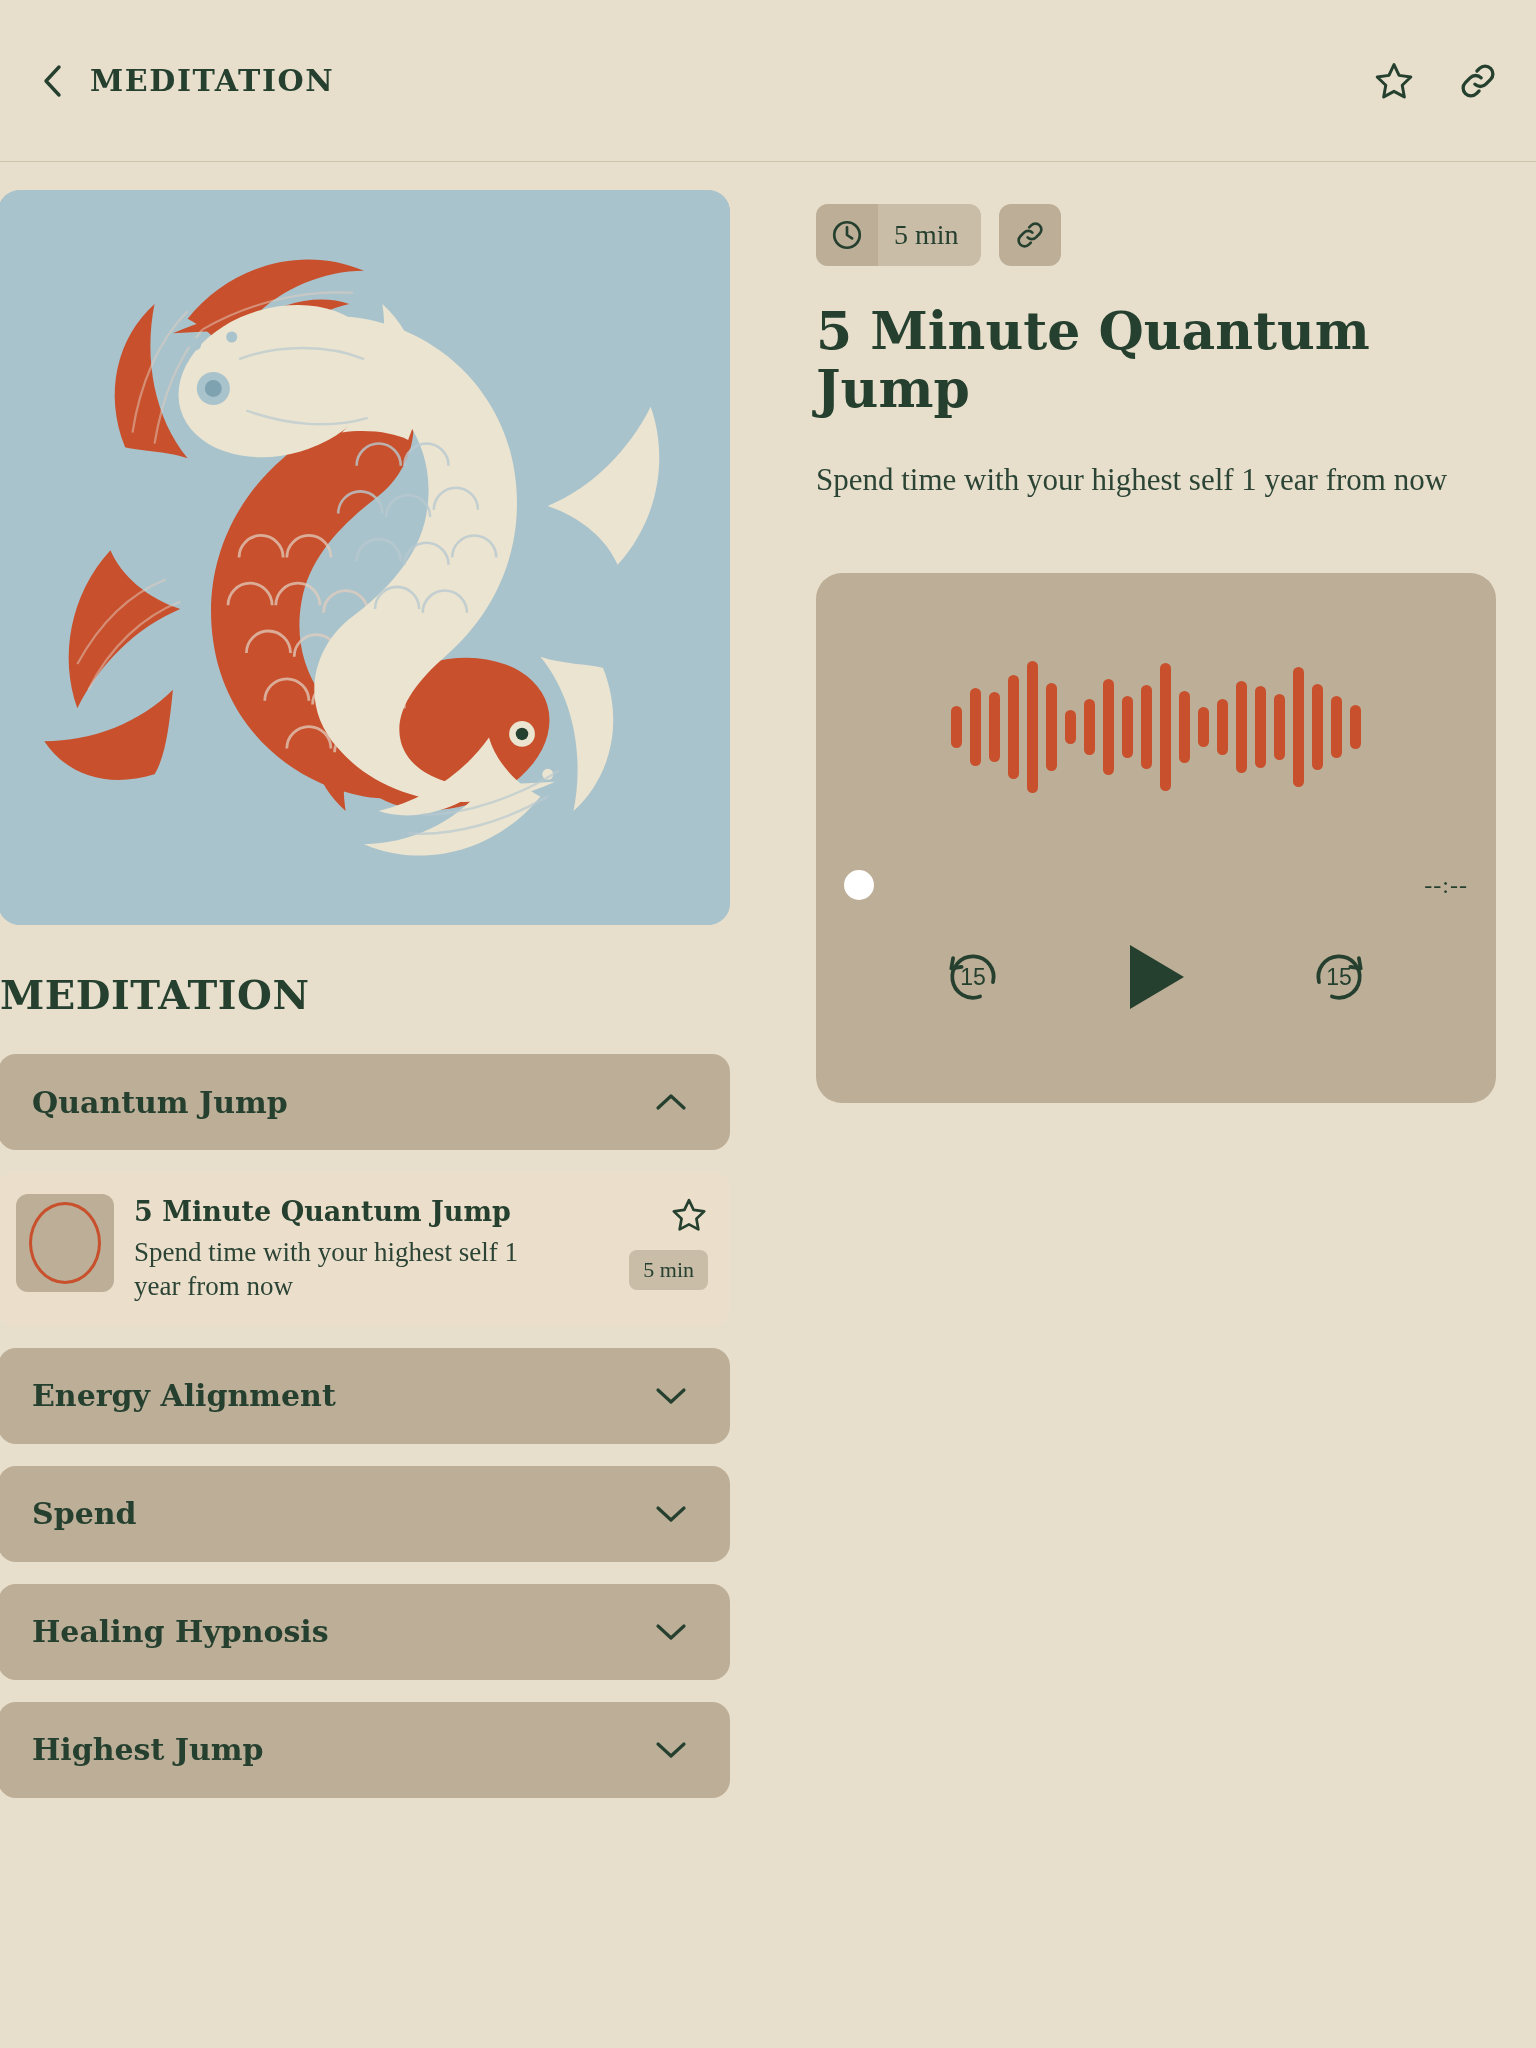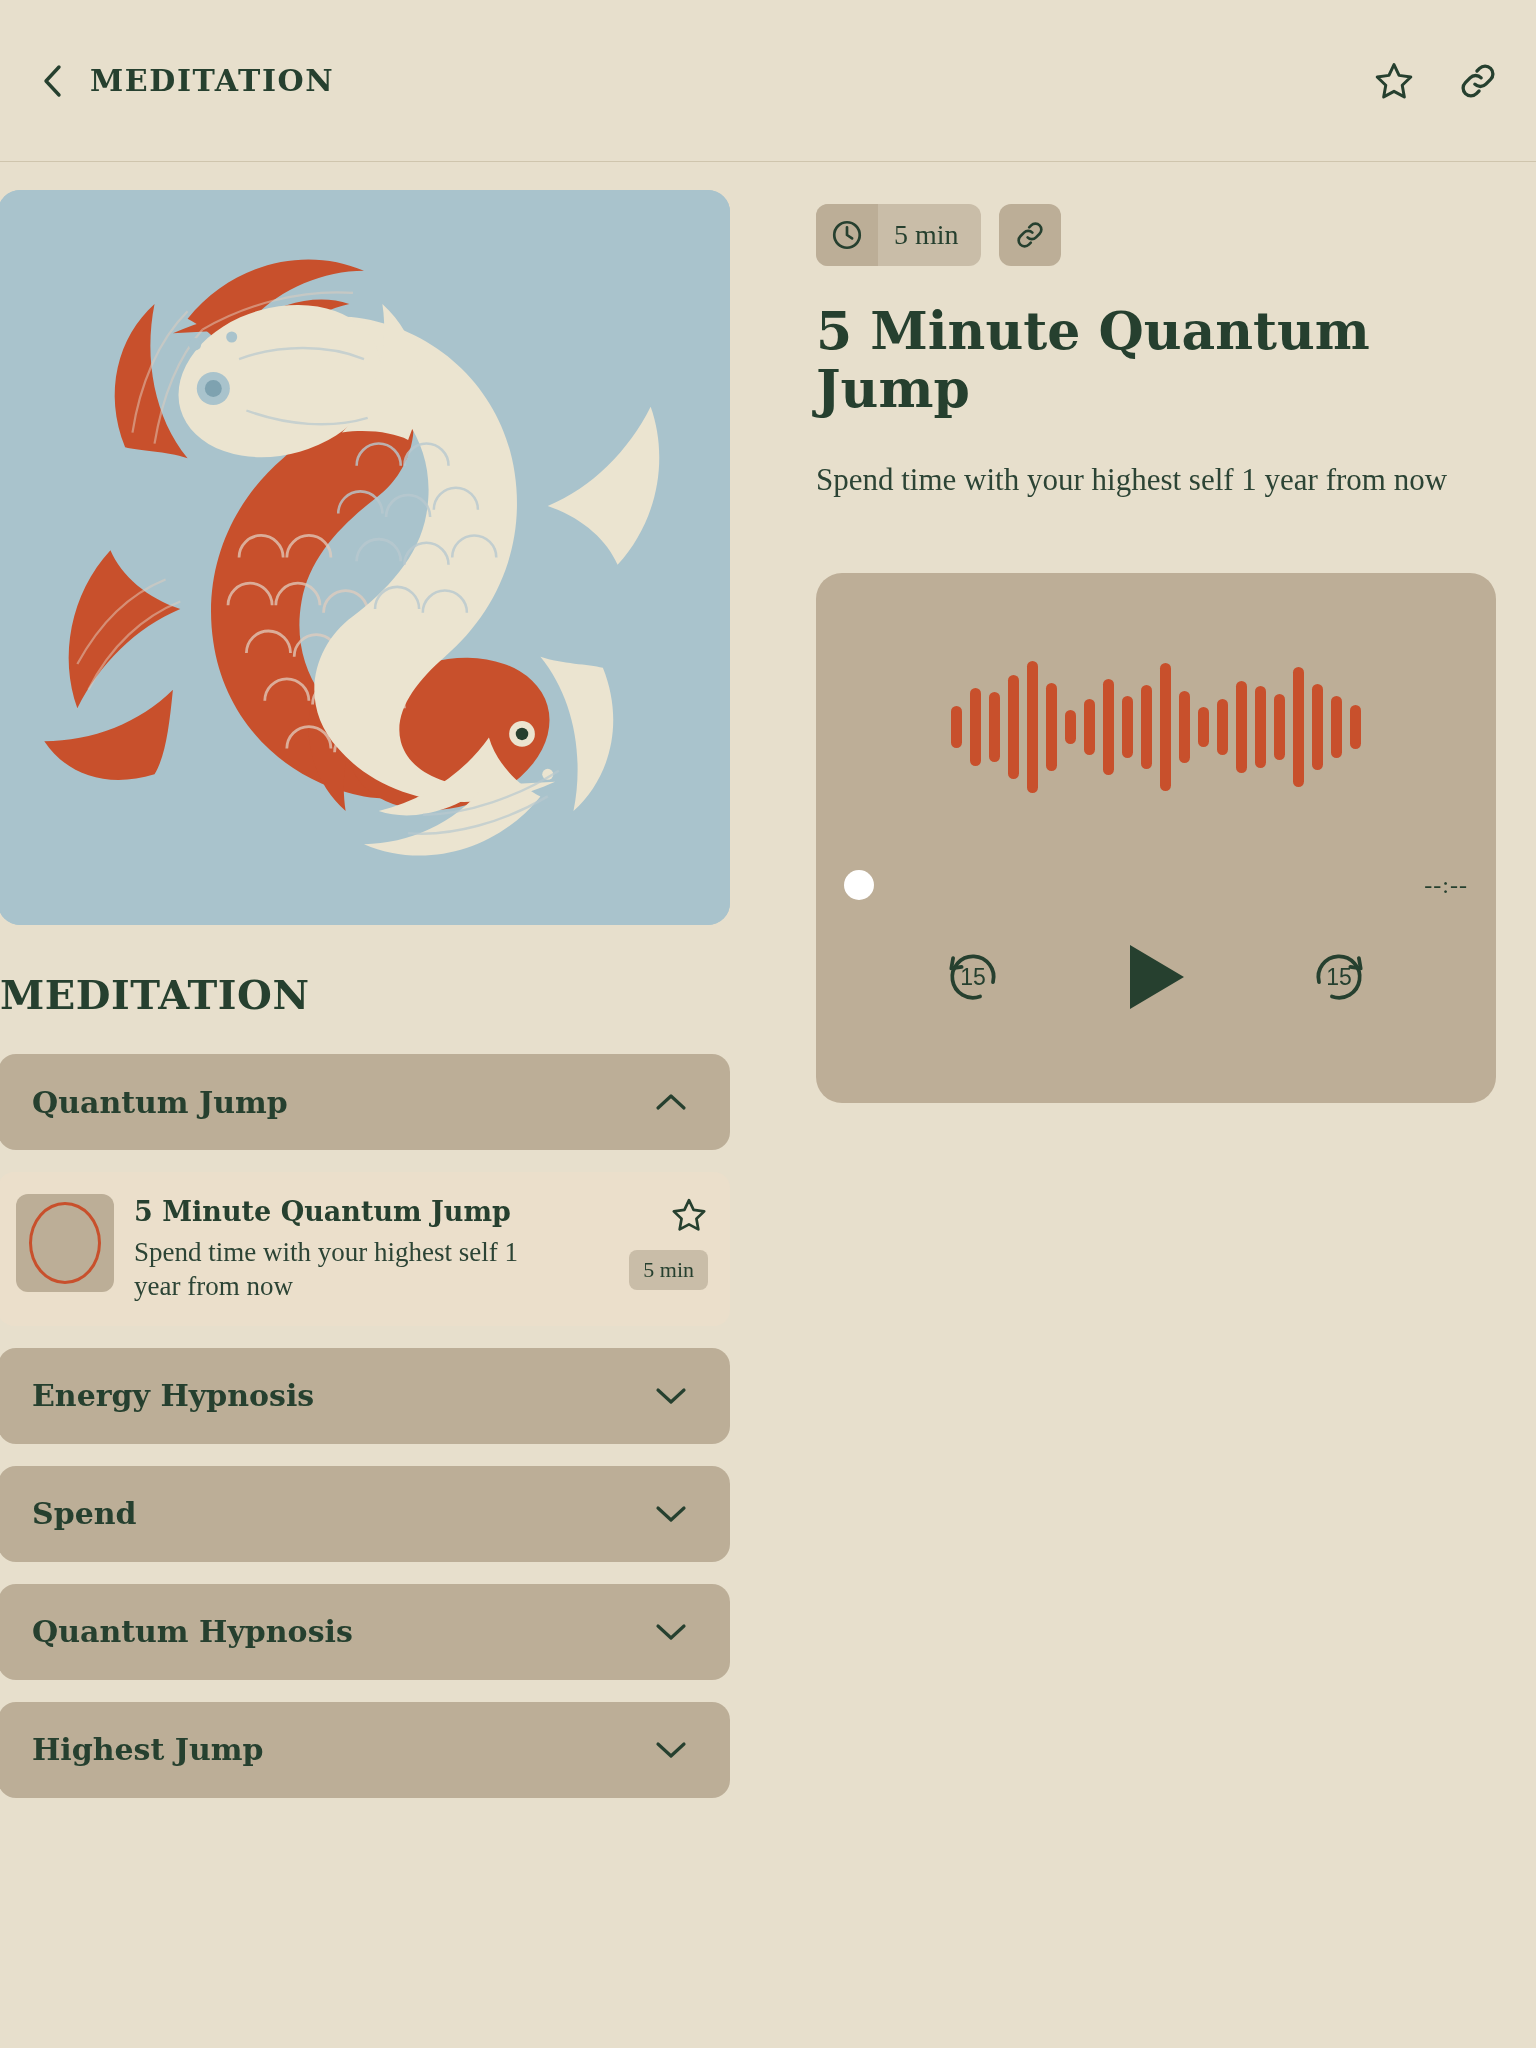--- a/index.html
+++ b/index.html
@@ -487,39 +487,39 @@
           <span class="track-star">
             <svg width="38" height="38" viewBox="0 0 24 24" fill="none">
               <path d="M12 2.6 L14.9 8.8 L21.6 9.7 L16.7 14.4 L17.9 21.1 L12 17.9 L6.1 21.1 L7.3 14.4 L2.4 9.7 L9.1 8.8 Z" stroke="#26402f" stroke-width="1.7" stroke-linejoin="round" fill="none"></path>
             </svg>
           </span>
           <span class="track-pill">5 min</span>
         </div>
       </div>
 
       <div class="accordion-header">
-        <span class="accordion-title">Energy Hypnosis</span>
+        <span class="accordion-title">Energy Alignment</span>
         <span class="accordion-chev">
           <svg width="32" height="20" viewBox="0 0 32 20" fill="none">
             <path d="M3 4 L16 16 L29 4" stroke="#26402f" stroke-width="3.2" stroke-linecap="round" stroke-linejoin="round"></path>
           </svg>
         </span>
       </div>
 
       <div class="accordion-header">
         <span class="accordion-title">Spend</span>
         <span class="accordion-chev">
           <svg width="32" height="20" viewBox="0 0 32 20" fill="none">
             <path d="M3 4 L16 16 L29 4" stroke="#26402f" stroke-width="3.2" stroke-linecap="round" stroke-linejoin="round"></path>
           </svg>
         </span>
       </div>
 
       <div class="accordion-header">
-        <span class="accordion-title">Quantum Hypnosis</span>
+        <span class="accordion-title">Healing Hypnosis</span>
         <span class="accordion-chev">
           <svg width="32" height="20" viewBox="0 0 32 20" fill="none">
             <path d="M3 4 L16 16 L29 4" stroke="#26402f" stroke-width="3.2" stroke-linecap="round" stroke-linejoin="round"></path>
           </svg>
         </span>
       </div>
 
       <div class="accordion-header">
         <span class="accordion-title">Highest Jump</span>
         <span class="accordion-chev">

